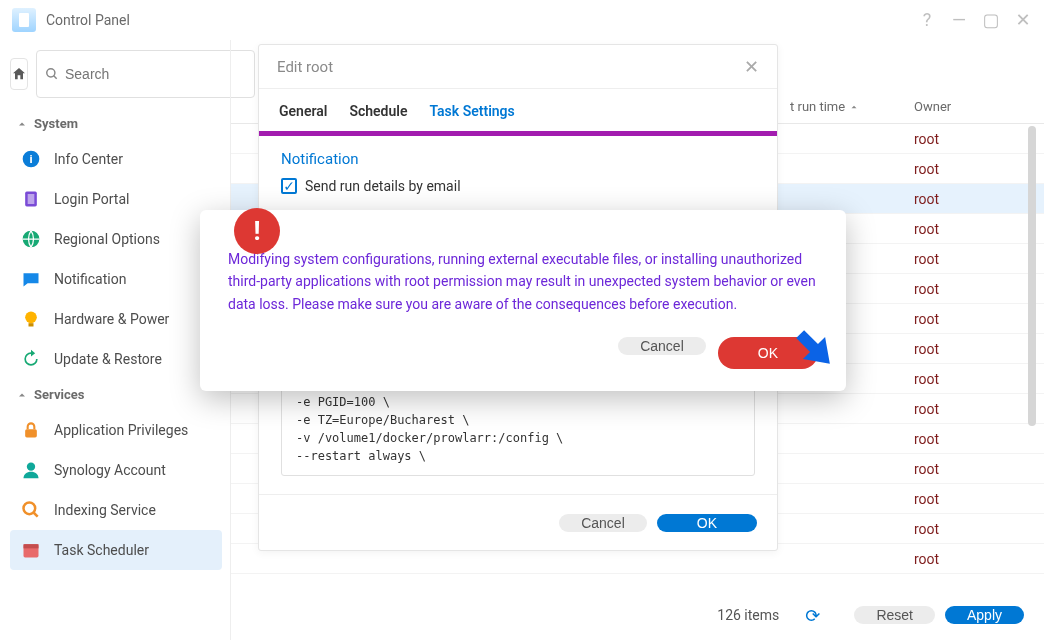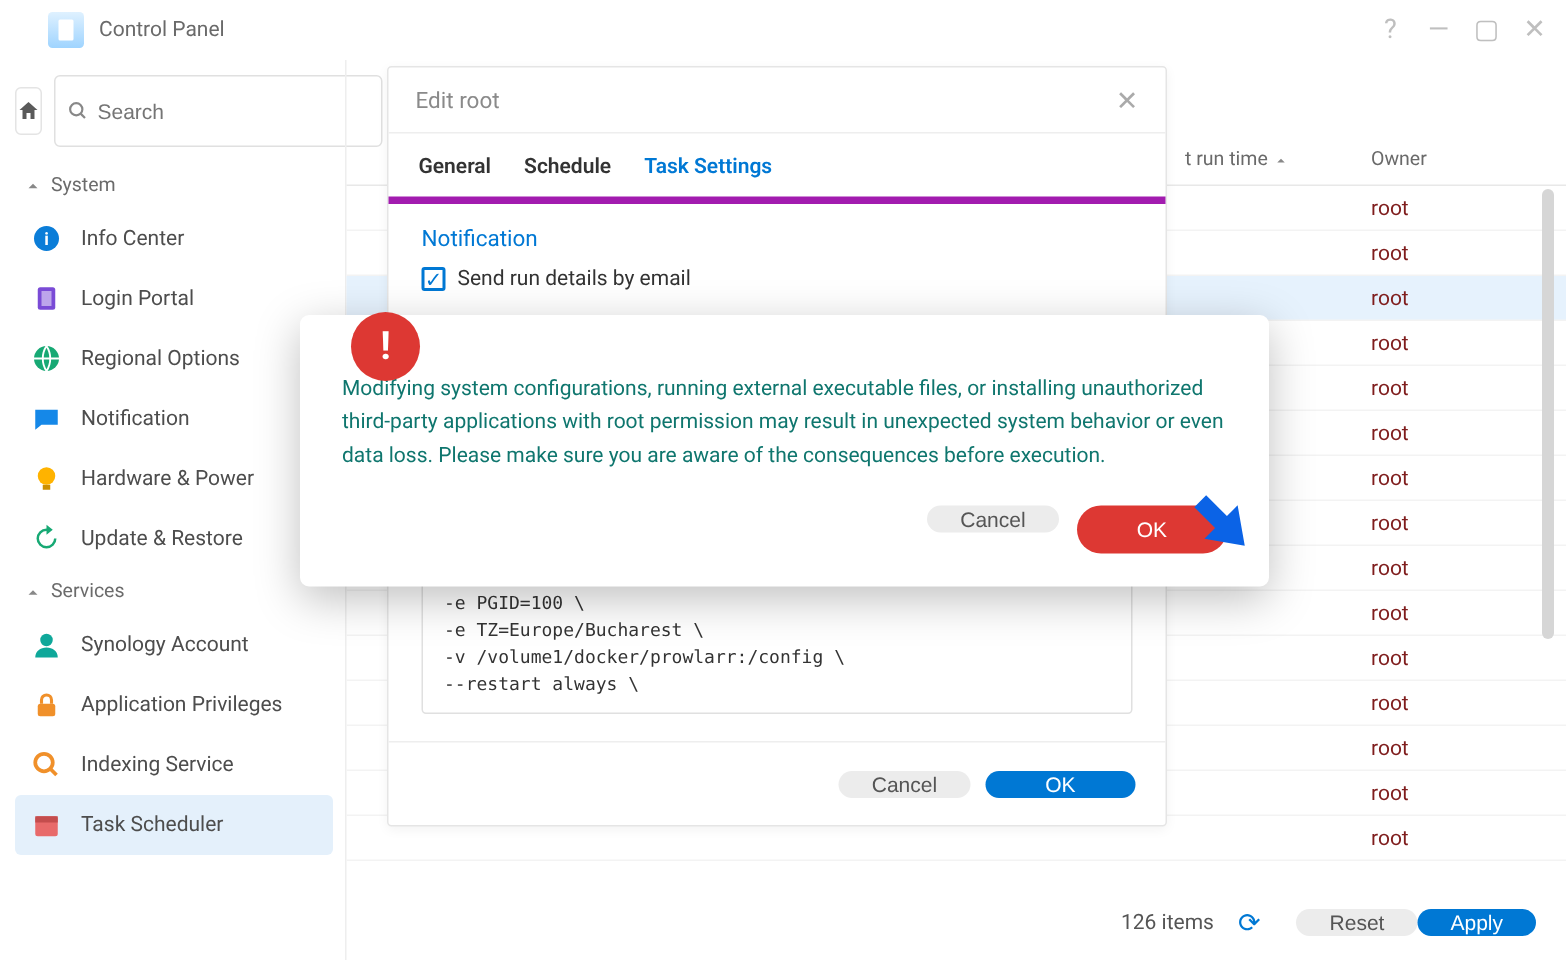--- a/index.html
+++ b/index.html
@@ -1,53 +1,53 @@
 <!DOCTYPE html>
 <html><head>
 <meta charset="utf-8">
 <style>
 * { box-sizing: border-box; margin: 0; padding: 0; }
 body { font-family: -apple-system, "Segoe UI", Roboto, Helvetica, Arial, sans-serif; font-size: 14px; color: #333; background: #fff; width: 1044px; height: 640px; overflow: hidden; position: relative; }
 
 
-.titlebar { height: 40px; display: flex; align-items: center; padding: 16px 12px; color: #6a6a6a; margin-left: 20px; }
+.titlebar { height: 40px; display: flex; align-items: center; padding: 16px 12px; color: #6a6a6a; }
 .titlebar .app-icon { width: 24px; height: 24px; background: linear-gradient(#dff1ff,#9fd4ff); border-radius: 3px; margin-right: 10px; display: flex; align-items: center; justify-content: center; }
 .titlebar .app-icon:before { content: ""; width: 10px; height: 14px; background: #fff; border-radius: 1px; }
 .titlebar .spacer { flex: 1; }
 .titlebar .winbtn { width: 18px; height: 18px; margin-left: 14px; color: #bfbfbf; font-size: 18px; line-height: 18px; text-align: center; }
 
 .main { display: flex; height: 600px; }
 .sidebar { width: 230px; padding: 10px 8px 10px 10px; }
 .home-search { display: flex; gap: 8px; align-items: center; margin-bottom: 10px; }
 .home-btn { width: 32px; height: 32px; border: 1px solid #e4e4e4; border-radius: 4px; display: flex; align-items: center; justify-content: center; color: #5a5a5a; }
 .search-box { flex: 1; height: 48px; border: 1px solid #e0e0e0; border-radius: 4px; display: flex; align-items: center; padding: 0 8px; color: #999; }
 .search-box svg { margin-right: 6px; }
 .search-input { border: none; outline: none; flex: 1; font-size: 14px; color: #333; }
 
-.section-header { display: flex; align-items: center; color: #6b6b6b; font-size: 13px; padding: 8px 6px; cursor: pointer; }
+.section-header { display: flex; align-items: center; color: #6b6b6b; font-size: 13px; padding: 8px 6px; cursor: pointer; font-weight: bold; }
 .section-header svg { margin-right: 6px; }
 .nav-item { display: flex; align-items: center; height: 40px; padding: 0 10px; border-radius: 4px; color: #4d4d4d; cursor: pointer; }
 .nav-item .icon-box { width: 22px; height: 22px; margin-right: 12px; display: flex; align-items: center; justify-content: center; }
 .nav-item.active { background: #e4f0fb; }
 
 .content { flex: 1; position: relative; border-left: 1px solid #eee; padding-top: 8px; }
 
 
 .table-area { position: absolute; top: 50px; right: 0; left: 0; bottom: 50px; }
 .table-header { display: flex; border-bottom: 1px solid #e8e8e8; color: #6a6a6a; font-size: 13px; height: 34px; align-items: center; padding-right: 30px; }
 .col-runtime { width: 120px; padding-left: 6px; display: flex; align-items: center; gap: 4px; margin-left: auto; }
 .col-owner { width: 110px; padding-left: 10px; }
 .table-body { }
 .row { display: flex; height: 30px; align-items: center; border-bottom: 1px solid #f3f3f3; padding-right: 30px; }
 .row .cell-owner { width: 110px; padding-left: 10px; margin-left: auto; color: #7f1d1d; }
 .row.selected { background: #e6f2fd; }
 .scroll-track { position: absolute; right: 8px; top: 36px; bottom: 4px; width: 8px; background: transparent; }
 .scroll-thumb { position: absolute; top: 0; width: 8px; height: 300px; background: #d6d6d6; border-radius: 4px; right: 0; }
 
-.footer-bar { position: absolute; bottom: 0; right: 0; left: 0; height: 50px; display: flex; align-items: center; justify-content: flex-end; padding: 0 20px; }
+.footer-bar { position: absolute; bottom: 0; right: 0; left: 0; height: 50px; display: flex; align-items: center; justify-content: flex-end; padding: 0 20px; gap: 10px; }
 .items-count { color: #555; margin-right: 12px; }
 .refresh-btn { color: #0078d4; font-size: 18px; padding: 4px; }
 .btn { height: 18px; padding: 0 22px; border-radius: 16px; border: none; font-size: 14px; cursor: pointer; }
 .btn-grey { background: #ececec; color: #555; }
 .btn-blue { background: #0078d4; color: #fff; }
 
 
 .dialog-edit { position: absolute; left: 258px; top: 44px; width: 520px; background: #fff; border: 1px solid #e5e5e5; border-radius: 3px; box-shadow: 0 2px 8px rgba(0,0,0,0.05); }
 .dialog-edit .dlg-header { height: 44px; display: flex; align-items: center; padding: 0 18px; border-bottom: 1px solid #eee; color: #8a8a8a; font-size: 15px; }
 .dialog-edit .dlg-header .close { margin-left: auto; color: #aaa; font-size: 18px; }
@@ -56,21 +56,21 @@
 .dialog-edit .tab.active { color: #0078d4; }
 .dialog-edit .body { padding: 14px 22px 18px; }
 .dialog-edit .sec-title { color: #0078d4; font-size: 15px; margin-bottom: 10px; }
 .dialog-edit .chk-row { display: flex; align-items: center; gap: 8px; margin-bottom: 12px; }
 .script-box { border: 1px solid #e0e0e0; border-radius: 3px; padding: 10px 14px; font-family: Menlo, Consolas, monospace; font-size: 12px; color: #333; line-height: 1.5; white-space: pre; margin-top: 170px; }
 .dialog-edit .dlg-footer { height: 56px; display: flex; align-items: center; justify-content: flex-end; gap: 10px; padding: 0 20px; border-top: 1px solid #eee; }
 
 
 .warn-modal { position: absolute; left: 200px; top: 210px; width: 646px; background: #fff; border-radius: 6px; box-shadow: 0 8px 30px rgba(0,0,0,0.25); padding: 28px 28px 22px; z-index: 50; }
 .warn-icon { position: absolute; left: 234px; top: 208px; width: 46px; height: 46px; background: #dd3833; border-radius: 50%; display: flex; align-items: center; justify-content: center; color: #fff; font-size: 26px; font-weight: 700; z-index: 60; }
-.warn-modal .text { color: #0f766e; line-height: 1.6; margin-top: 10px; margin-bottom: 22px; }
+.warn-modal .text { color: #6d28d9; line-height: 1.6; margin-top: 10px; margin-bottom: 22px; }
 .warn-modal .actions { display: flex; justify-content: flex-end; gap: 12px; }
 .btn-red { height: 32px; padding: 0 40px; border-radius: 16px; background: #dd3833; color: #fff; border: none; font-size: 14px; cursor: pointer; }
 
 .arrow { position: absolute; left: 786px; top: 320px; z-index: 70; }
 
 
 .chk { width: 16px; height: 16px; border: 2px solid #0078d4; border-radius: 2px; display: inline-flex; align-items: center; justify-content: center; color: #0078d4; }
 </style>
 </head>
 <body>
@@ -164,34 +164,34 @@
 
     <div class="section-header">
       <svg width="12" height="12" viewBox="0 0 24 24" fill="#888">
           <path d="M6 15l6-6 6 6z"></path>
         </svg>
       <span>Services</span>
     </div>
     <div class="nav-item">
         <span class="icon-box">
           <svg width="20" height="20" viewBox="0 0 24 24">
+            <rect x="5" y="11" width="14" height="10" rx="2" fill="#f0902a"></rect>
+            <path d="M8 11V8a4 4 0 118 0v3" stroke="#f0902a" stroke-width="2.5" fill="none"></path>
+          </svg>
+        </span>
+        <span>Application Privileges</span>
+      </div>
+    <div class="nav-item">
+        <span class="icon-box">
+          <svg width="20" height="20" viewBox="0 0 24 24">
             <circle cx="12" cy="8" r="5" fill="#0fa89a"></circle>
             <path d="M3 22c0-5 4-8 9-8s9 3 9 8z" fill="#0fa89a"></path>
           </svg>
         </span>
         <span>Synology Account</span>
-      </div>
-    <div class="nav-item">
-        <span class="icon-box">
-          <svg width="20" height="20" viewBox="0 0 24 24">
-            <rect x="5" y="11" width="14" height="10" rx="2" fill="#f0902a"></rect>
-            <path d="M8 11V8a4 4 0 118 0v3" stroke="#f0902a" stroke-width="2.5" fill="none"></path>
-          </svg>
-        </span>
-        <span>Application Privileges</span>
       </div>
     <div class="nav-item">
         <span class="icon-box">
           <svg width="20" height="20" viewBox="0 0 24 24">
             <circle cx="10" cy="10" r="7" fill="none" stroke="#f0902a" stroke-width="3"></circle>
             <line x1="20" y1="20" x2="15" y2="15" stroke="#f0902a" stroke-width="3"></line>
           </svg>
         </span>
         <span>Indexing Service</span>
       </div>

